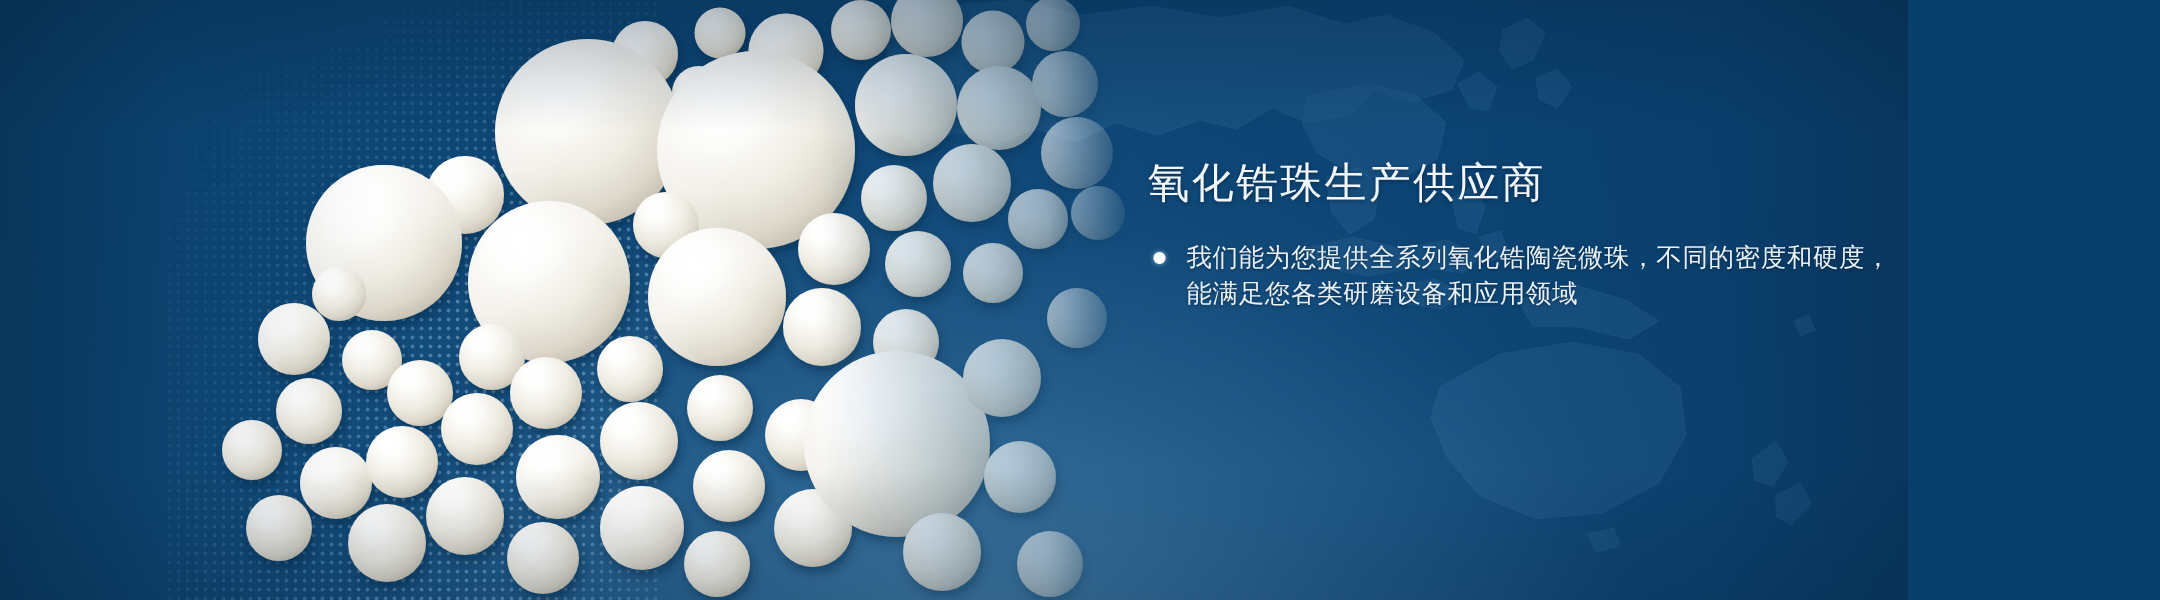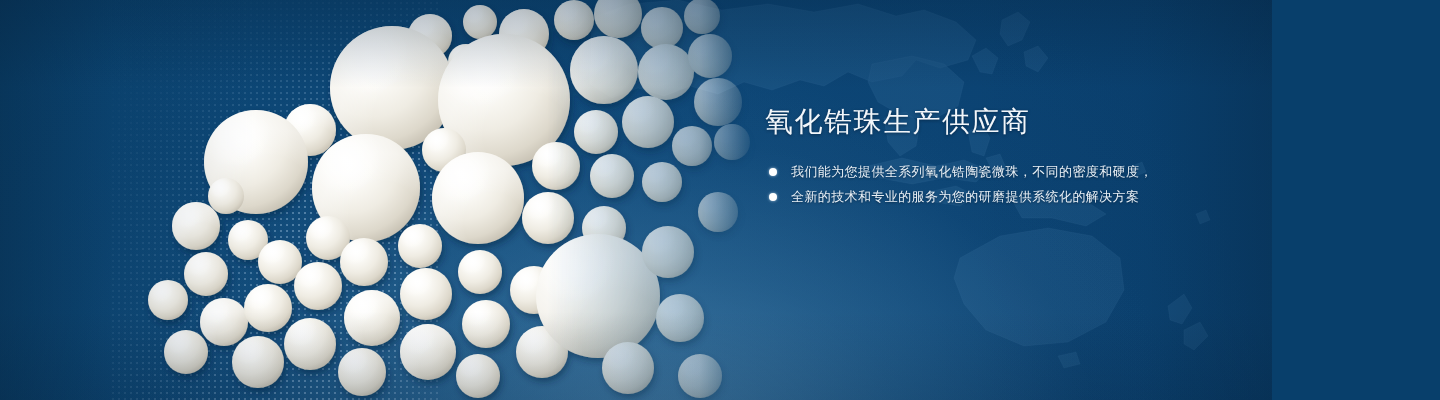--- a/index.html
+++ b/index.html
@@ -93,21 +93,21 @@
   }
   .bullets {
     list-style: none;
     margin: 0;
     padding: 0;
   }
   .bullet {
     position: relative;
     padding-left: 26px;
     color: #e9f0f6;
-    font-size: 13px;
+    font-size: 17px;
     line-height: 24px;
     letter-spacing: 0.4px;
     text-shadow: 0 1px 2px rgba(0,18,36,0.5);
     margin-bottom: 1px;
   }
   .bullet::before {
     content: "";
     position: absolute;
     left: 4px;
     top: 8px;
@@ -356,20 +356,18 @@
   </div>
 
   <div class="bg-vignette"></div>
 
   <div class="copy">
     <h1 class="headline">氧化锆珠生产供应商</h1>
 
     <ul class="bullets">
       <li class="bullet">
         <span class="bullet-line">我们能为您提供全系列氧化锆陶瓷微珠，不同的密度和硬度，</span>
-      </li>
-      <li class="bullet">
-        <span class="bullet-line">全新的技术和专业的服务为您的研磨提供系统化的解决方案</span>
+        <span class="bullet-line">能满足您各类研磨设备和应用领域</span>
       </li>
     </ul>
   </div>
 
 </div>
 
 </body></html>

